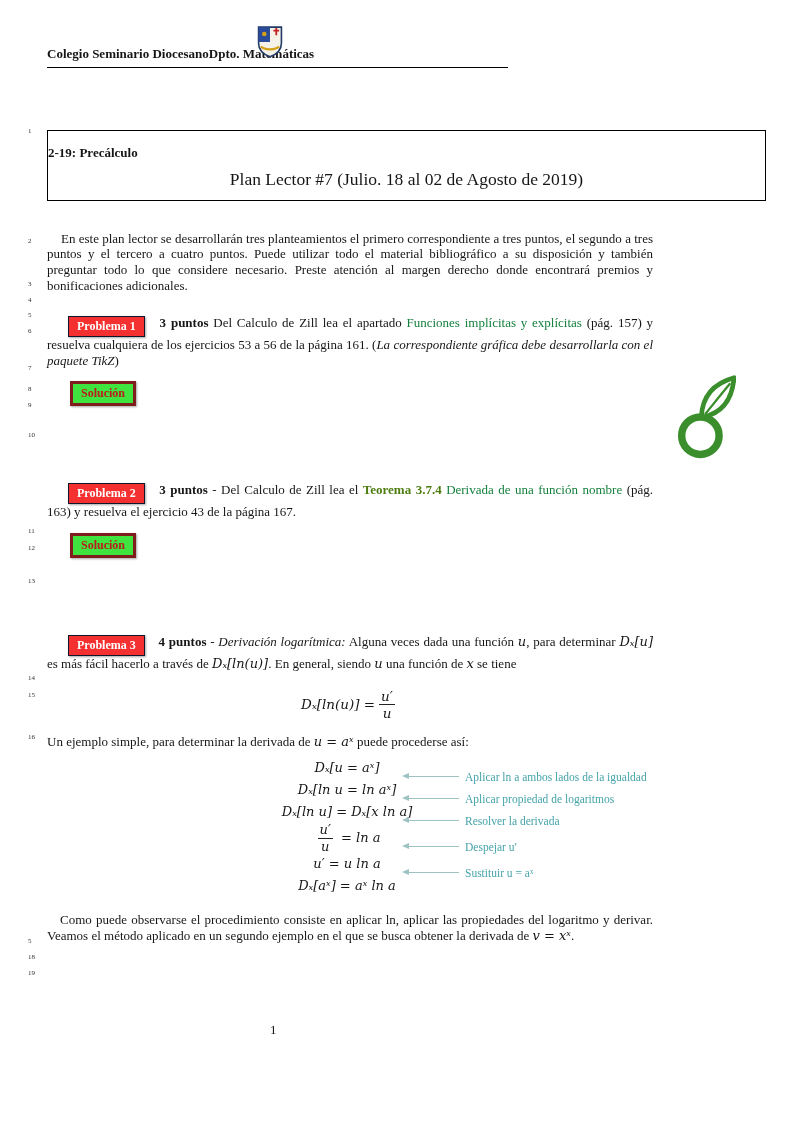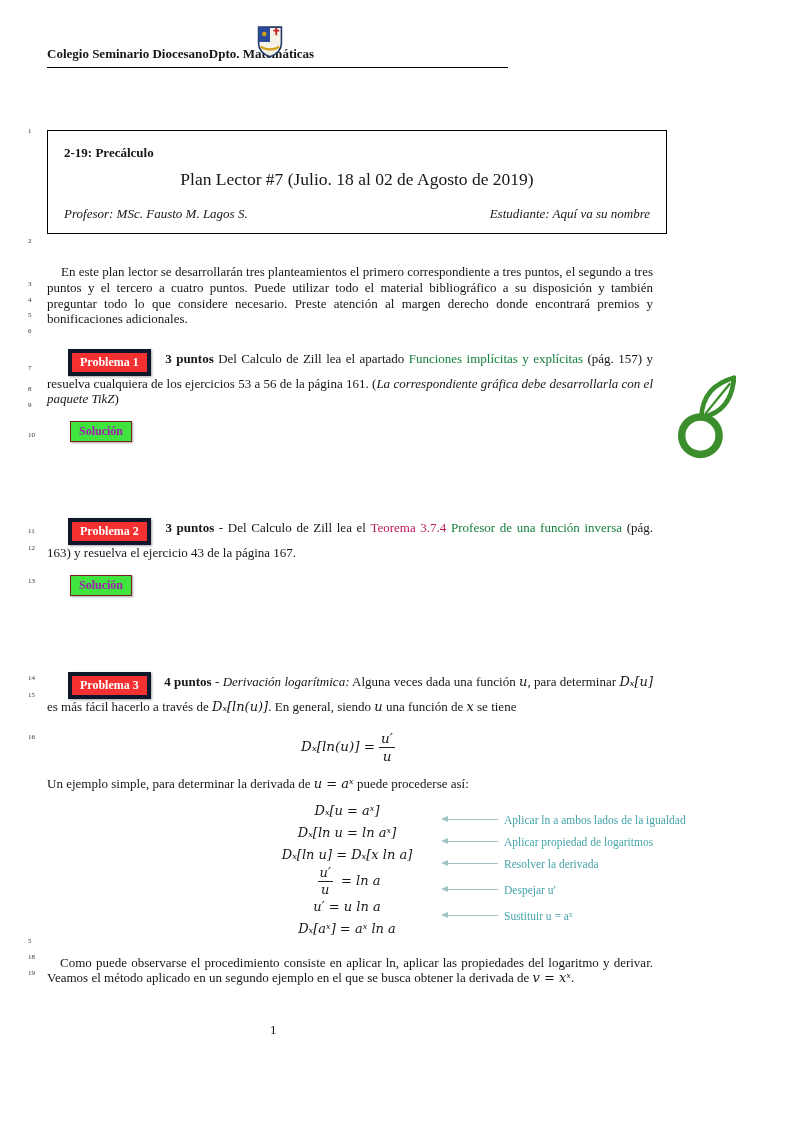--- a/index.html
+++ b/index.html
@@ -12,57 +12,57 @@
 
   
   .doc-header {
     position:relative; margin-top:46px; width:461px;
     display:flex; justify-content:flex-start; align-items:flex-end;
     font-weight:bold; padding-bottom:5px; border-bottom:1.6px solid #000;
   }
   .crest { position:absolute; left:210px; top:-20px; }
 
   
-  .title-box { margin-top:62px; width:620px; border:1.2px solid #000; padding:14px 16px 12px; }
+  .title-box { margin-top:62px; width:719px; border:1.2px solid #000; padding:14px 0 12px; }
   .course { font-weight:bold; }
   .doc-title { text-align:center; font-size:17.5px; margin-top:12px; }
   .people-row { display:flex; justify-content:space-between; font-style:italic; margin-top:18px; }
 
   .intro { margin-top:30px; text-align:justify; text-indent:14px; }
 
   .problem { margin-top:22px; text-align:justify; }
   .badge {
     display:inline-block; font-weight:bold; font-size:12px; line-height:14px;
     padding:2px 8px 3px; margin-left:21px; margin-right:10px; vertical-align:-3px;
     box-shadow:1px 1px 2px rgba(0,0,0,.35);
   }
-  .badge.red   { background:#f53030; color:#ffffff; border:4px solid #0f172a; }
-  .badge.green { background:#3fe43f; color:#a21caf; border:1px solid #7f1d1d;margin-left:23px; }
+  .badge.red   { background:#f53030; color:#ffffff; border:1px solid #0f172a; }
+  .badge.green { background:#3fe43f; color:#b91c1c; border:3px solid #7f1d1d;margin-left:23px; }
   .solution { margin-top:13px; margin-bottom:76px; }
 
   .tb { font-weight:bold; }
   .ti { font-style:italic; }
   .tlink  { color:#15803d; }
-  .tblink { color:#be185d; font-weight:normal; }
+  .tblink { color:#4d7c0f; font-weight:bold; }
   .math { font-family:"DejaVu Serif",serif; font-style:italic; }
 
   .display-eq { margin-top:16px; height:34px; display:flex; justify-content:center; align-items:center; font-size:13.5px; }
   .frac { display:inline-flex; flex-direction:column; align-items:center; margin:0 4px; line-height:1.05; vertical-align:middle; }
   .frac .num { border-bottom:1px solid #222; padding:0 2px 1px; }
   .frac .den { padding-top:1px; }
 
   .example { margin-top:12px; }
 
   .derivation { margin-top:8px; position:relative; width:600px; }
   .drow { position:relative; height:22px; line-height:22px; text-align:center; }
   .drow.tall { height:30px; line-height:30px; }
   .deq { font-size:13px; }
   .dnote {
     position:absolute; left:418px; top:13px; line-height:14px; white-space:nowrap;
-    color:#45a3a9; font-size:11.5px;margin-left:39px;
+    color:#45a3a9; font-size:11.5px;
   }
   .drow.tall .dnote { top:17px; }
   .dnote::before {
     content:""; position:absolute; left:-56px; top:6px; width:50px;
     border-top:1.2px solid #9fc2c4;
   }
   .dnote::after {
     content:""; position:absolute; left:-63px; top:3px;
     border-top:3.5px solid transparent; border-bottom:3.5px solid transparent;
     border-right:7px solid #9fc2c4;
@@ -113,39 +113,35 @@
           <circle cx="6" cy="7" r="2" fill="#d4a017"></circle>
           <path d="M3 18 c3 3.2 13 3.2 16 0" stroke="#d4a017" stroke-width="2" fill="none"></path>
         </svg>
       </span>
       <span>Dpto. Matemáticas</span>
     </div>
 
     <div class="title-box">
       <div class="course">2-19: Precálculo</div>
       <div class="doc-title">Plan Lector #7 (Julio. 18 al 02 de Agosto de 2019)</div>
-      <div class="people-row">
-        <span>Profesor: MSc. Fausto M. Lagos S.</span>
-        <span>Estudiante: Aquí va su nombre</span>
-      </div>
     </div>
 
     <p class="intro">En este plan lector se desarrollarán tres planteamientos el primero correspondiente a tres puntos, el segundo a tres puntos y el tercero a cuatro puntos. Puede utilizar todo el material bibliográfico a su disposición y también preguntar todo lo que considere necesario. Preste atención al margen derecho donde encontrará premios y bonificaciones adicionales.</p>
 
     <p class="problem">
       <span class="badge red">Problema 1</span>
       <span><span class="tb">3 puntos</span><span> Del Calculo de Zill lea el apartado </span><span class="tlink">Funciones implícitas y explícitas</span><span> (pág. 157) y resuelva cualquiera de los ejercicios 53 a 56 de la página 161. (</span><span class="ti">La correspondiente gráfica debe desarrollarla con el paquete TikZ</span><span>)</span></span>
     </p>
     <div class="solution">
       <span class="badge green">Solución</span>
     </div>
 
     <p class="problem">
       <span class="badge red">Problema 2</span>
-      <span><span class="tb">3 puntos</span><span> - Del Calculo de Zill lea el </span><span class="tblink">Teorema 3.7.4</span><span class="tlink"> Profesor de una función inversa</span><span> (pág. 163) y resuelva el ejercicio 43 de la página 167.</span></span>
+      <span><span class="tb">3 puntos</span><span> - Del Calculo de Zill lea el </span><span class="tblink">Teorema 3.7.4</span><span class="tlink"> Derivada de una función nombre</span><span> (pág. 163) y resuelva el ejercicio 43 de la página 167.</span></span>
     </p>
     <div class="solution">
       <span class="badge green">Solución</span>
     </div>
 
     <p class="problem">
       <span class="badge red">Problema 3</span>
       <span><span class="tb">4 puntos</span><span> - </span><span class="ti">Derivación logarítmica:</span><span> Alguna veces dada una función </span><span class="math">u</span><span>, para determinar </span><span class="math">Dₓ[u]</span><span> es más fácil hacerlo a través de </span><span class="math">Dₓ[ln(u)]</span><span>. En general, siendo </span><span class="math">u</span><span> una función de </span><span class="math">x</span><span> se tiene</span></span>
     </p>
 

